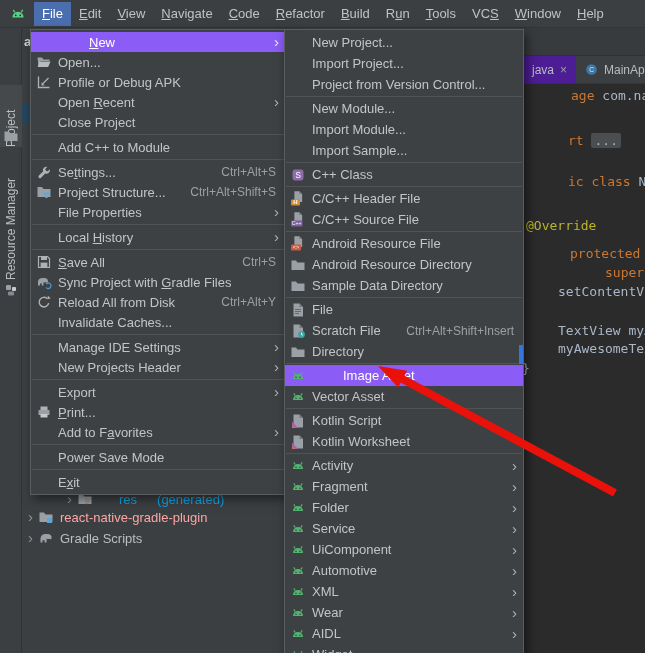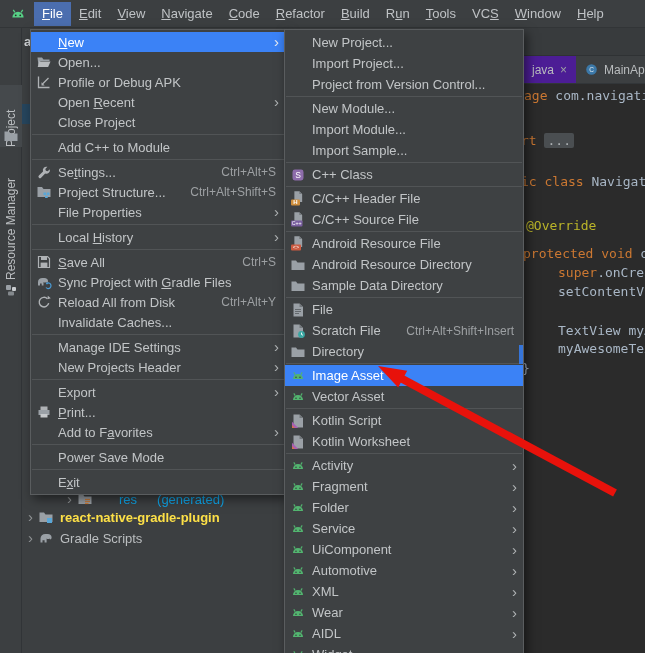--- a/index.html
+++ b/index.html
@@ -23,54 +23,54 @@
   .vtab.selected{background:#45494c;}
   .strip-icon{position:absolute;left:3px;width:16px;height:16px;}
 
   
   #project-panel{position:absolute;left:22px;top:28px;width:501px;height:625px;background:#3c3f41;z-index:2;}
   #project-root{position:absolute;left:2px;top:6px;font-size:13px;font-weight:bold;color:#d2d5d8;}
   #tree-selection{position:absolute;left:-2px;top:76px;width:12px;height:20px;background:#26455d;}
   .tree-row{position:absolute;height:18px;display:flex;align-items:center;font-size:13px;color:#bbbec0;white-space:nowrap;}
   .tree-chevron{color:#8f9294;font-size:15px;line-height:14px;margin-right:5px;}
   .tree-icon{width:16px;height:16px;margin-right:6px;flex:none;}
-  .tree-bold{font-weight:bold;color:#fde047;}
+  .tree-bold{font-weight:normal;color:#fca5a5;}
   .tree-dim{color:#0ea5e9;margin-left:20px;}
 
   
   #editor{position:absolute;left:523px;top:28px;width:122px;height:625px;background:#2b2b2b;z-index:2;overflow:hidden;}
   #ed-top{height:27px;background:#383b3d;border-bottom:1px solid #2f3234;}
   #ed-tabs{height:27px;background:#3c3f41;display:flex;align-items:stretch;border-bottom:1px solid #323639;font-size:12px;color:#b9bcbe;}
   .ed-tab{display:flex;align-items:center;gap:6px;padding:0 9px;white-space:nowrap;}
   .ed-tab.first{background:#4c1d95;}
   .tab-close{color:#9da0a3;font-size:12px;}
   .tab-icon{width:13px;height:13px;flex:none;}
   #code-layer{position:absolute;left:0;top:0;width:645px;height:653px;z-index:2;pointer-events:none;
               font-family:"DejaVu Sans Mono",monospace;font-size:13px;line-height:17px;}
   .code-line{position:absolute;white-space:pre;}
-  .c-keyword{color:#cc7832;}
+  .c-keyword{color:#cc7832;padding-left:47px;}
   .c-plain{color:#a9b7c6;}
   .c-annotation{color:#bbb529;}
   .c-folded{background:#4a4e51;color:#adb1b4;border-radius:2px;padding:0 3px;}
   #gutter-mark{position:absolute;left:519px;top:345px;width:4px;height:19px;background:#3675d9;z-index:12;}
 
   
   .popup{position:absolute;background:#3e4143;border:1px solid #5a5d5f;box-shadow:3px 4px 10px rgba(0,0,0,.5);
          padding:2px 0;box-sizing:border-box;}
   #file-menu{left:30px;top:29px;width:256px;z-index:10;}
   #new-menu{left:284px;top:29px;width:240px;z-index:11;}
   .mi{display:flex;align-items:center;padding:0 6px 0 5px;font-size:13px;color:#c2c5c7;white-space:nowrap;}
   #file-menu .mi{height:20px;}
   #new-menu .mi{height:21px;}
   .mi .ic{width:16px;height:16px;margin-right:6px;flex:none;}
   .mi .lbl{flex:none;}
   .mi .spacer{flex:1;}
   .mi .sc{color:#9da0a3;font-size:12px;margin-right:3px;}
   .mi .arr{color:#b0b3b5;font-size:15px;line-height:12px;width:10px;text-align:right;}
-  .mi.sel{background:#3b82f6;color:#ffffff;}
+  .mi.sel{background:#8b5cf6;color:#ffffff;gap:31px;}
   .mi.sel .sc,.mi.sel .arr{color:#e8ecf2;}
   .msep{height:1px;background:#515456;}
   #file-menu .msep{margin:2px 1px;}
   #new-menu .msep{margin:1px 1px;}
 
   #arrow-overlay{position:absolute;left:0;top:0;width:645px;height:653px;z-index:50;pointer-events:none;}
 </style>
 </head>
 <body>
 

